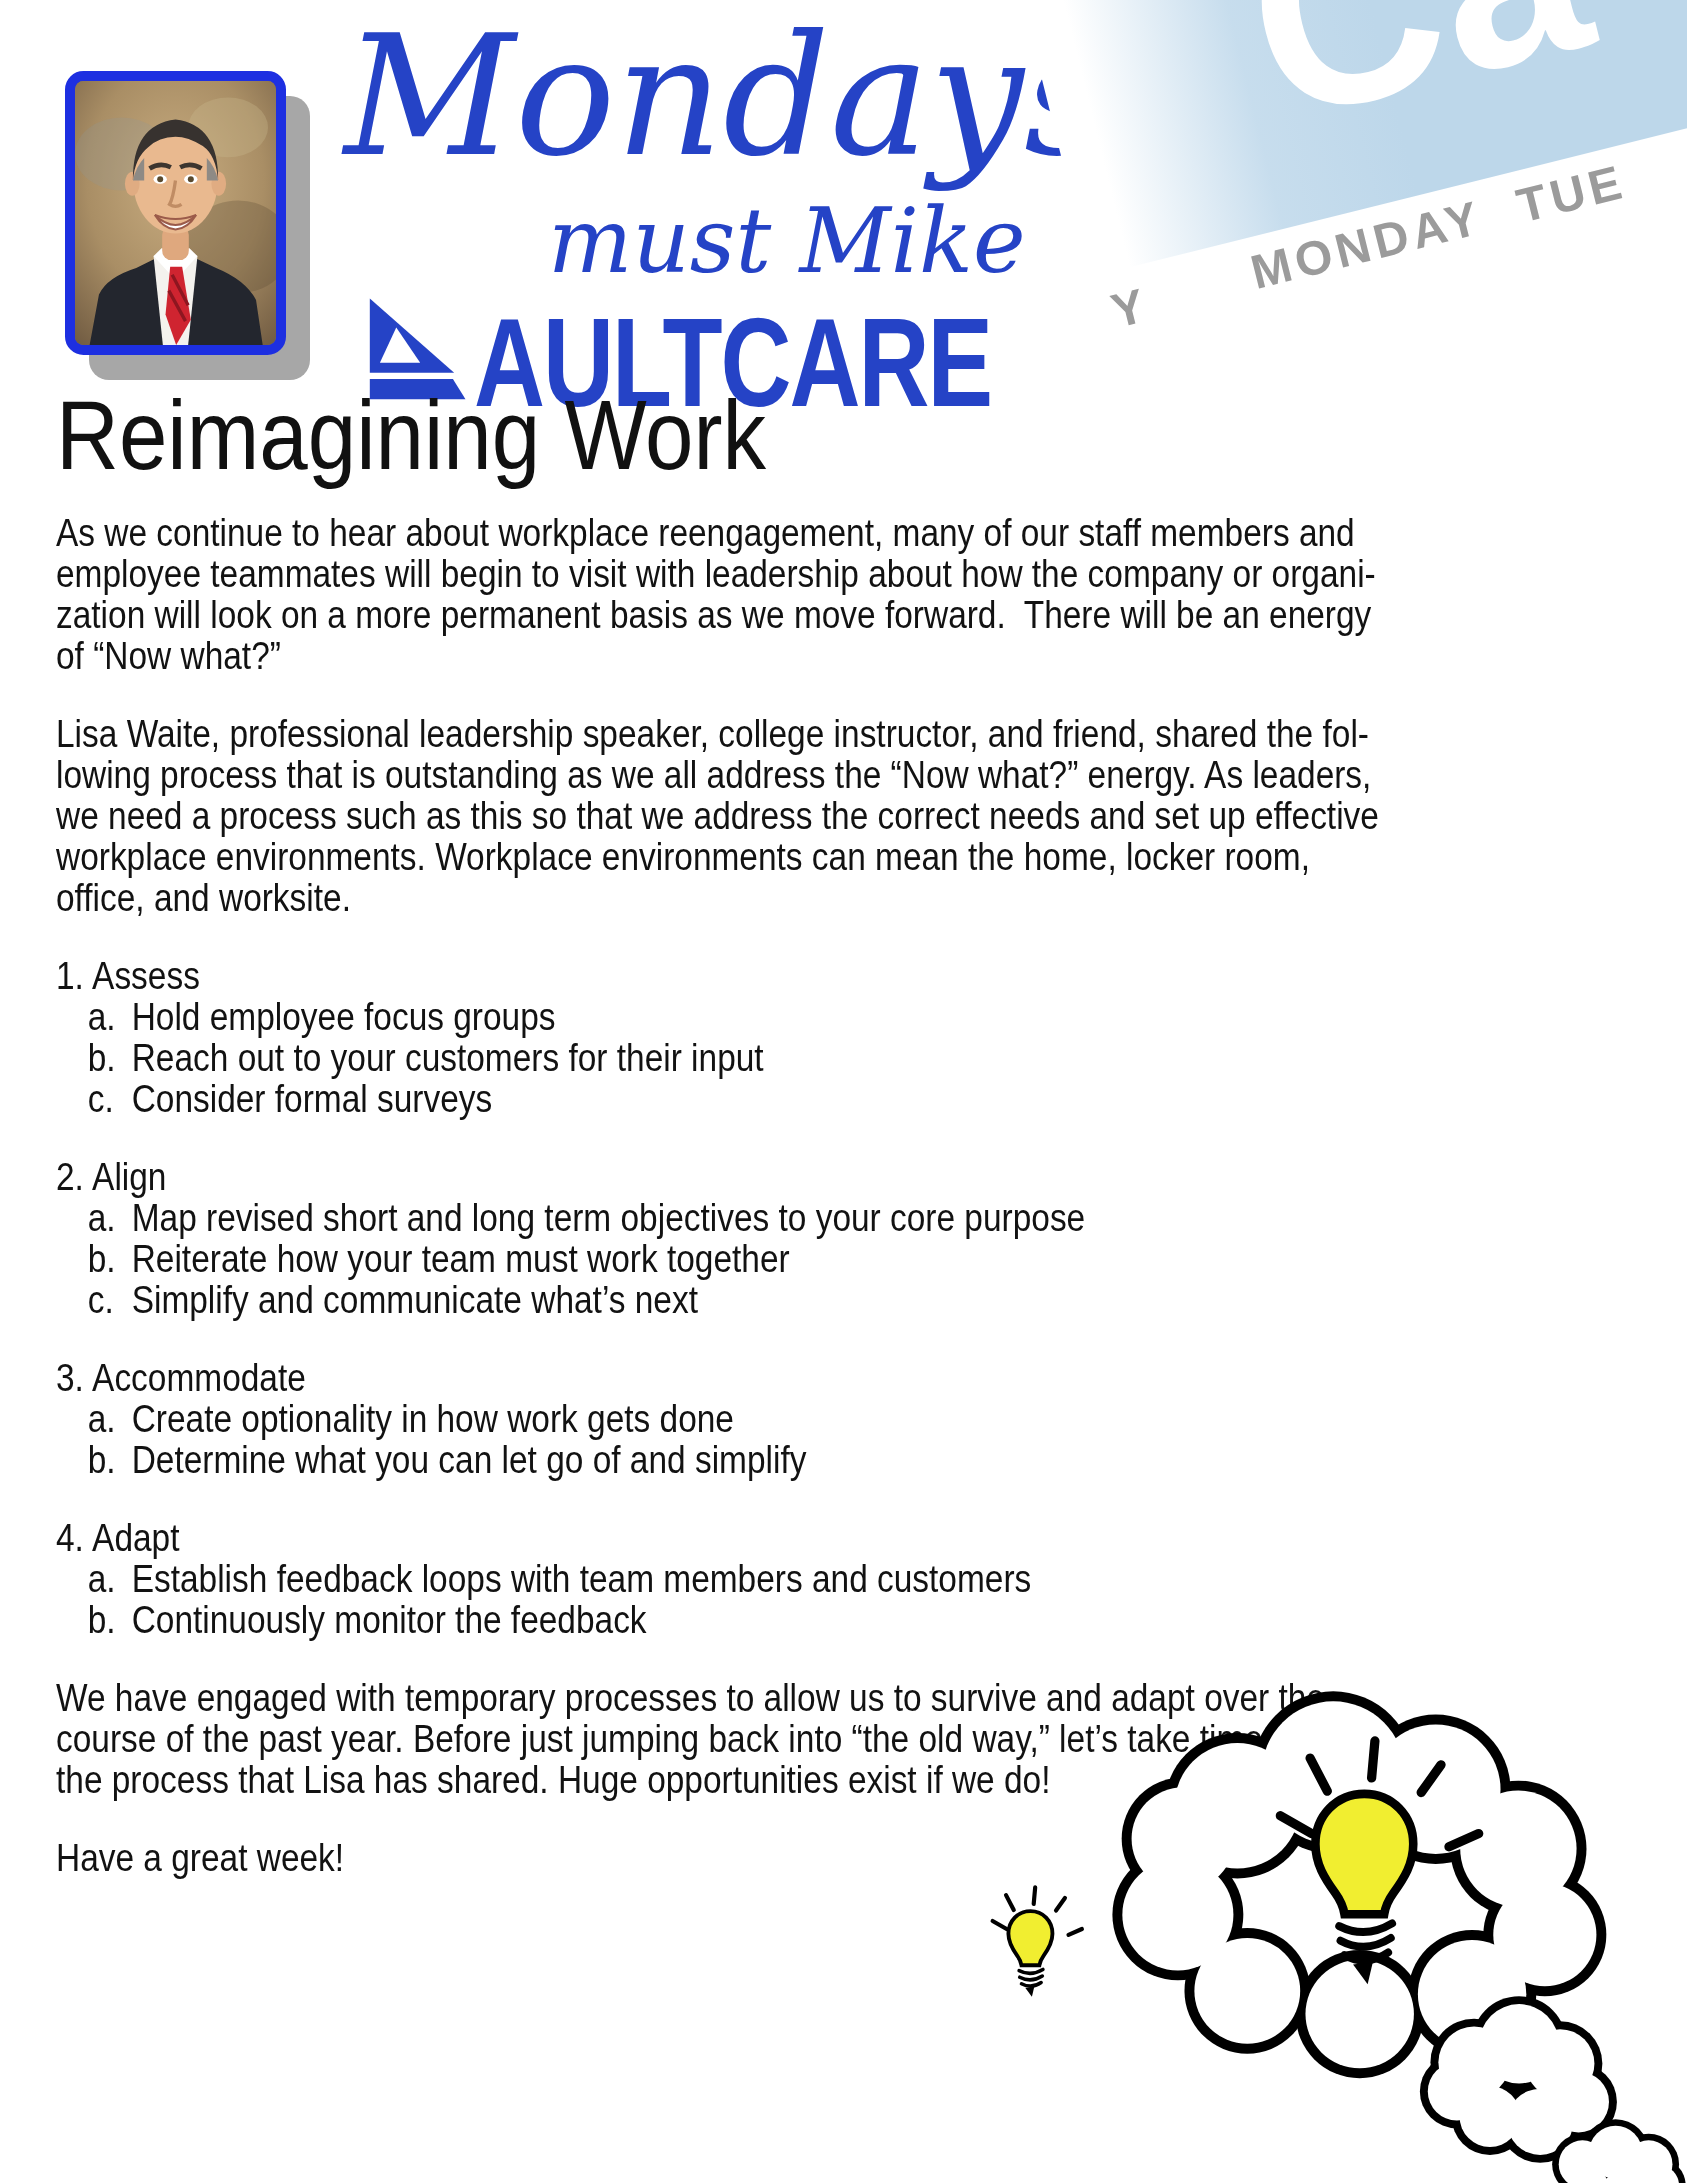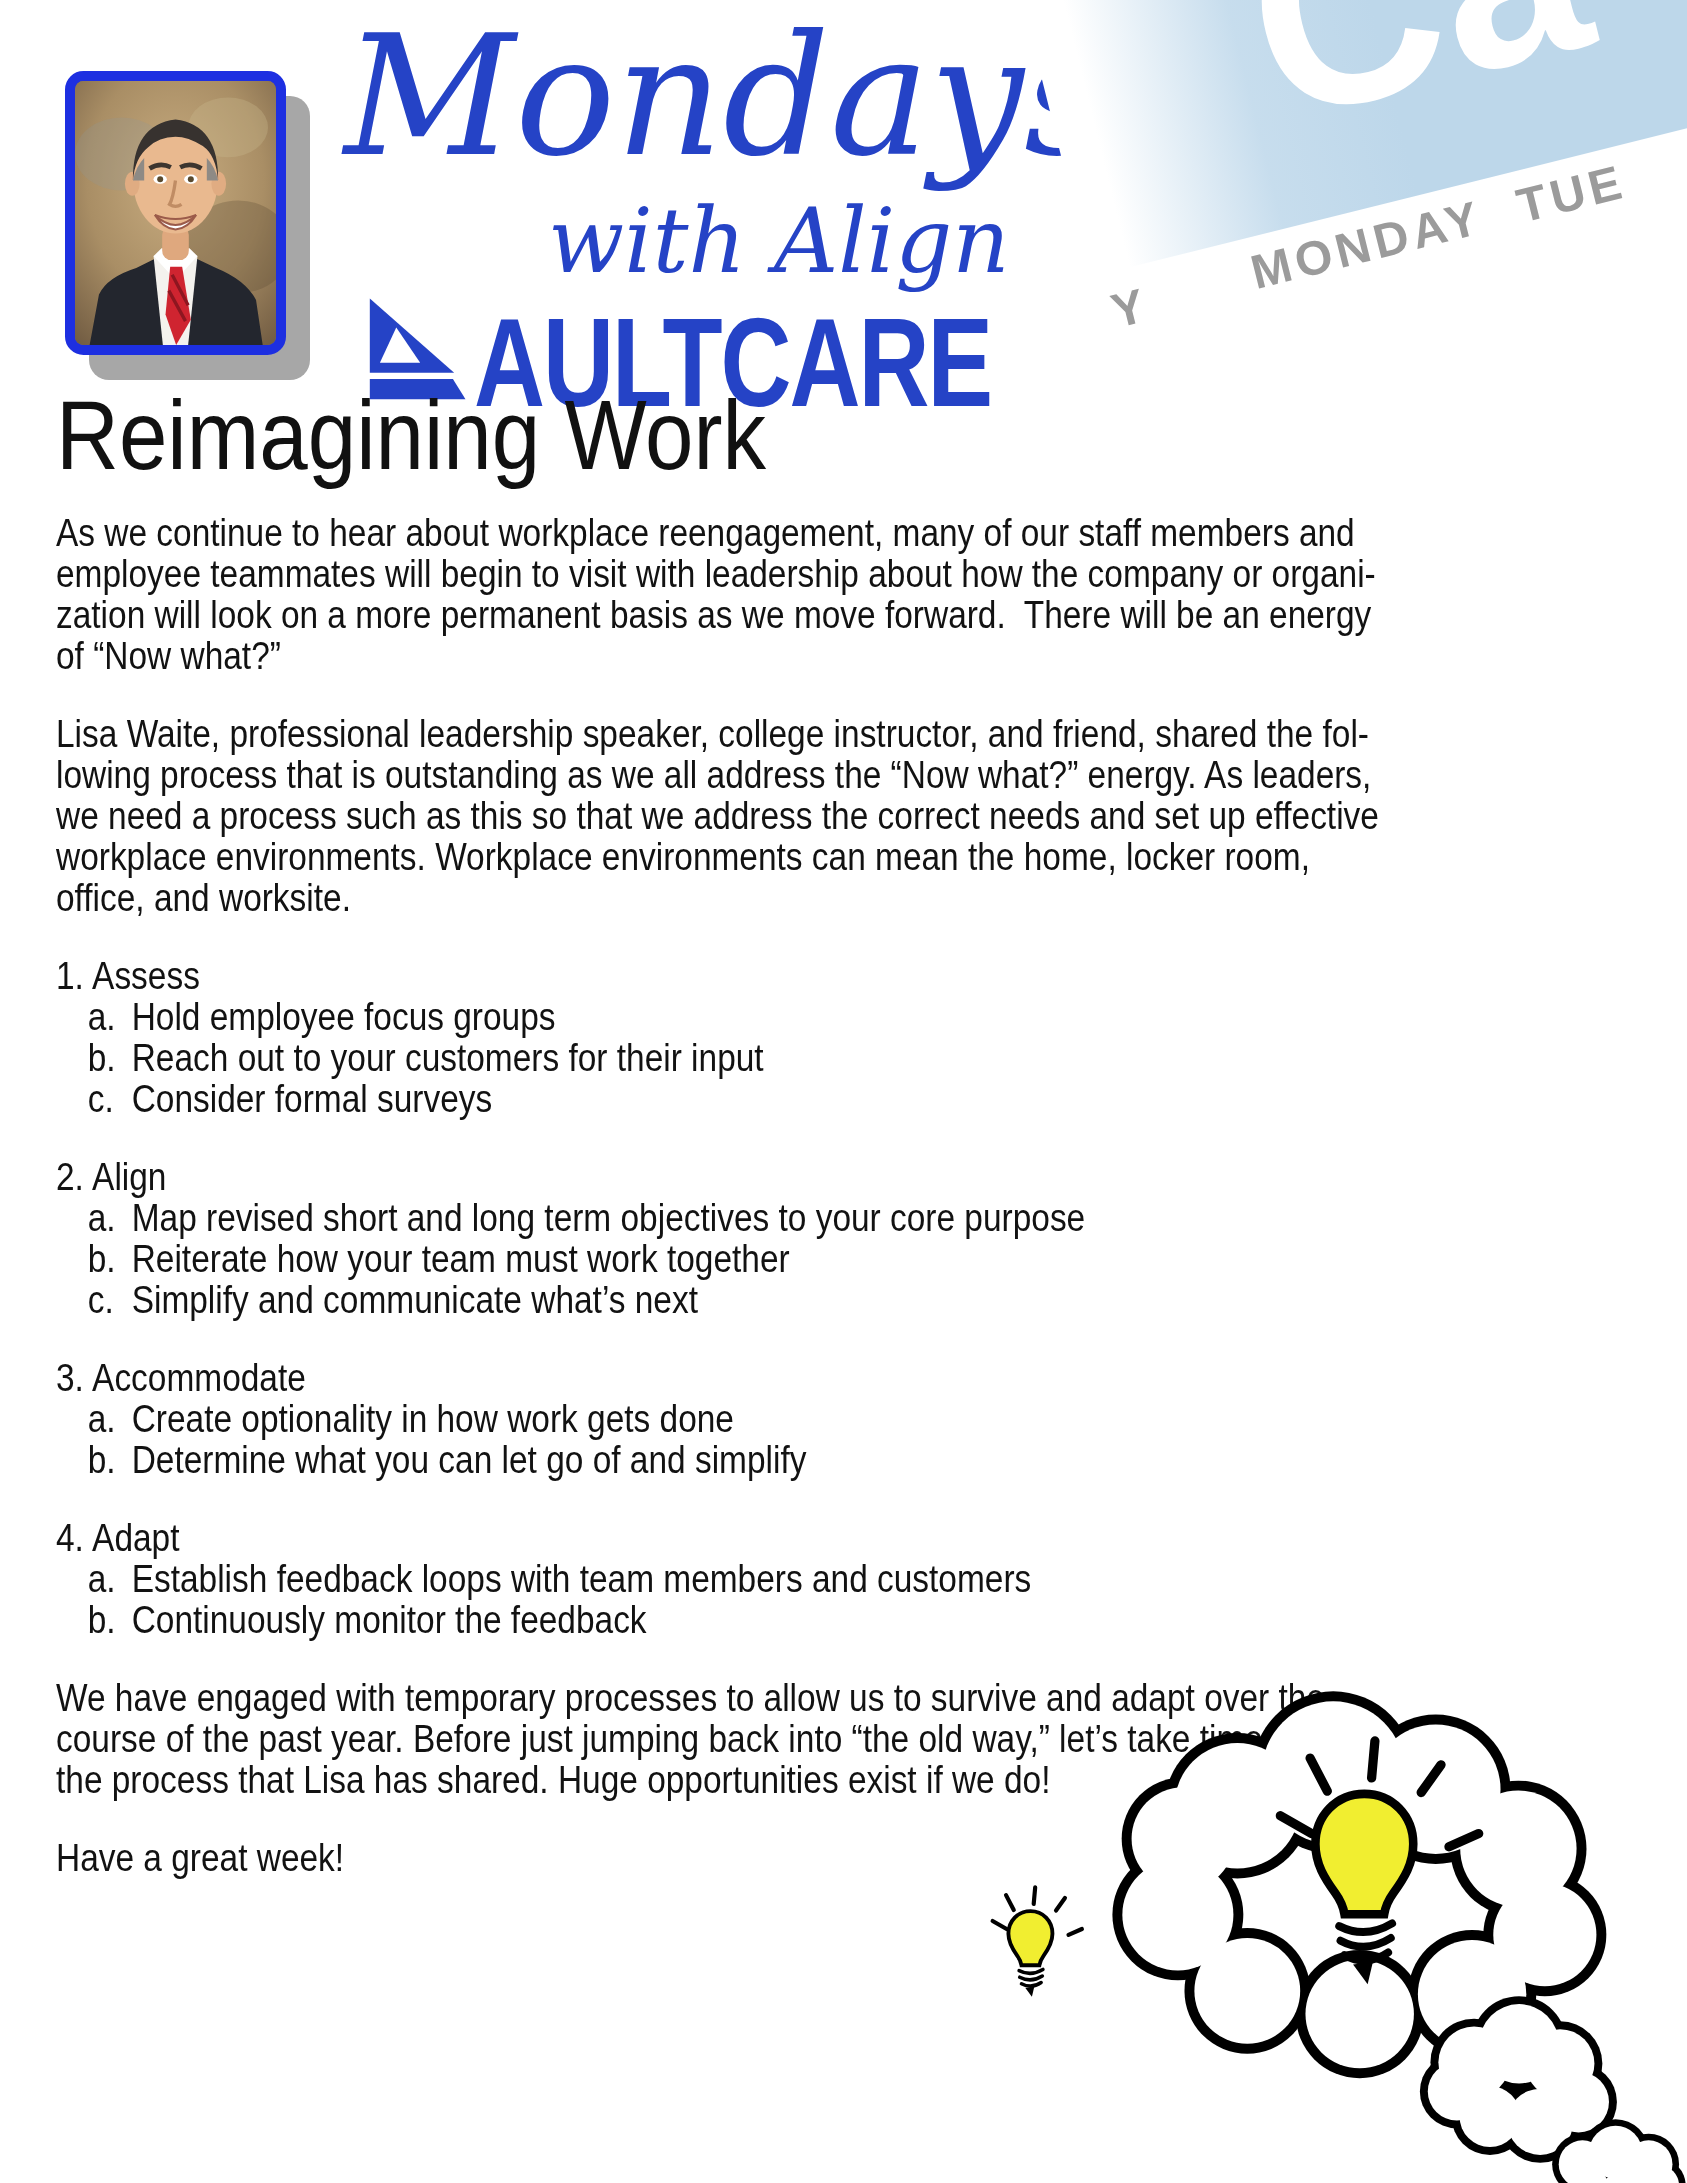--- a/index.html
+++ b/index.html
@@ -124,21 +124,21 @@
       <circle cx="174" cy="148" r="4.5" fill="#5a4a2e"></circle>
 
       <path d="M151,150 Q147,178 142,186 Q151,192 160,186" stroke="#c08c64" stroke-width="5" fill="none"></path>
 
       <path d="M120,202 Q151,232 182,202 Q170,222 151,224 Q132,222 120,202 Z" fill="#ffffff" stroke="#9b5b4a" stroke-width="3"></path>
       <path d="M120,202 Q151,214 182,202" stroke="#9b5b4a" stroke-width="3" fill="none"></path>
     </svg>
   </div>
 
   <div class="script-line1">Mondays</div>
-  <div class="script-line2">with Align</div>
+  <div class="script-line2">must Mike</div>
 
   <svg class="brand-icon" viewBox="0 0 170 170">
     <polygon points="18,4 152,122 18,122" fill="#2543c6"></polygon>
     <polygon points="60,50 98,106 34,106" fill="#ffffff"></polygon>
     <polygon points="18,132 150,132 170,164 18,164" fill="#2543c6"></polygon>
   </svg>
   <div class="brand-text">AULTCARE</div>
 
   <div class="calendar">
     <div class="cal-band">

